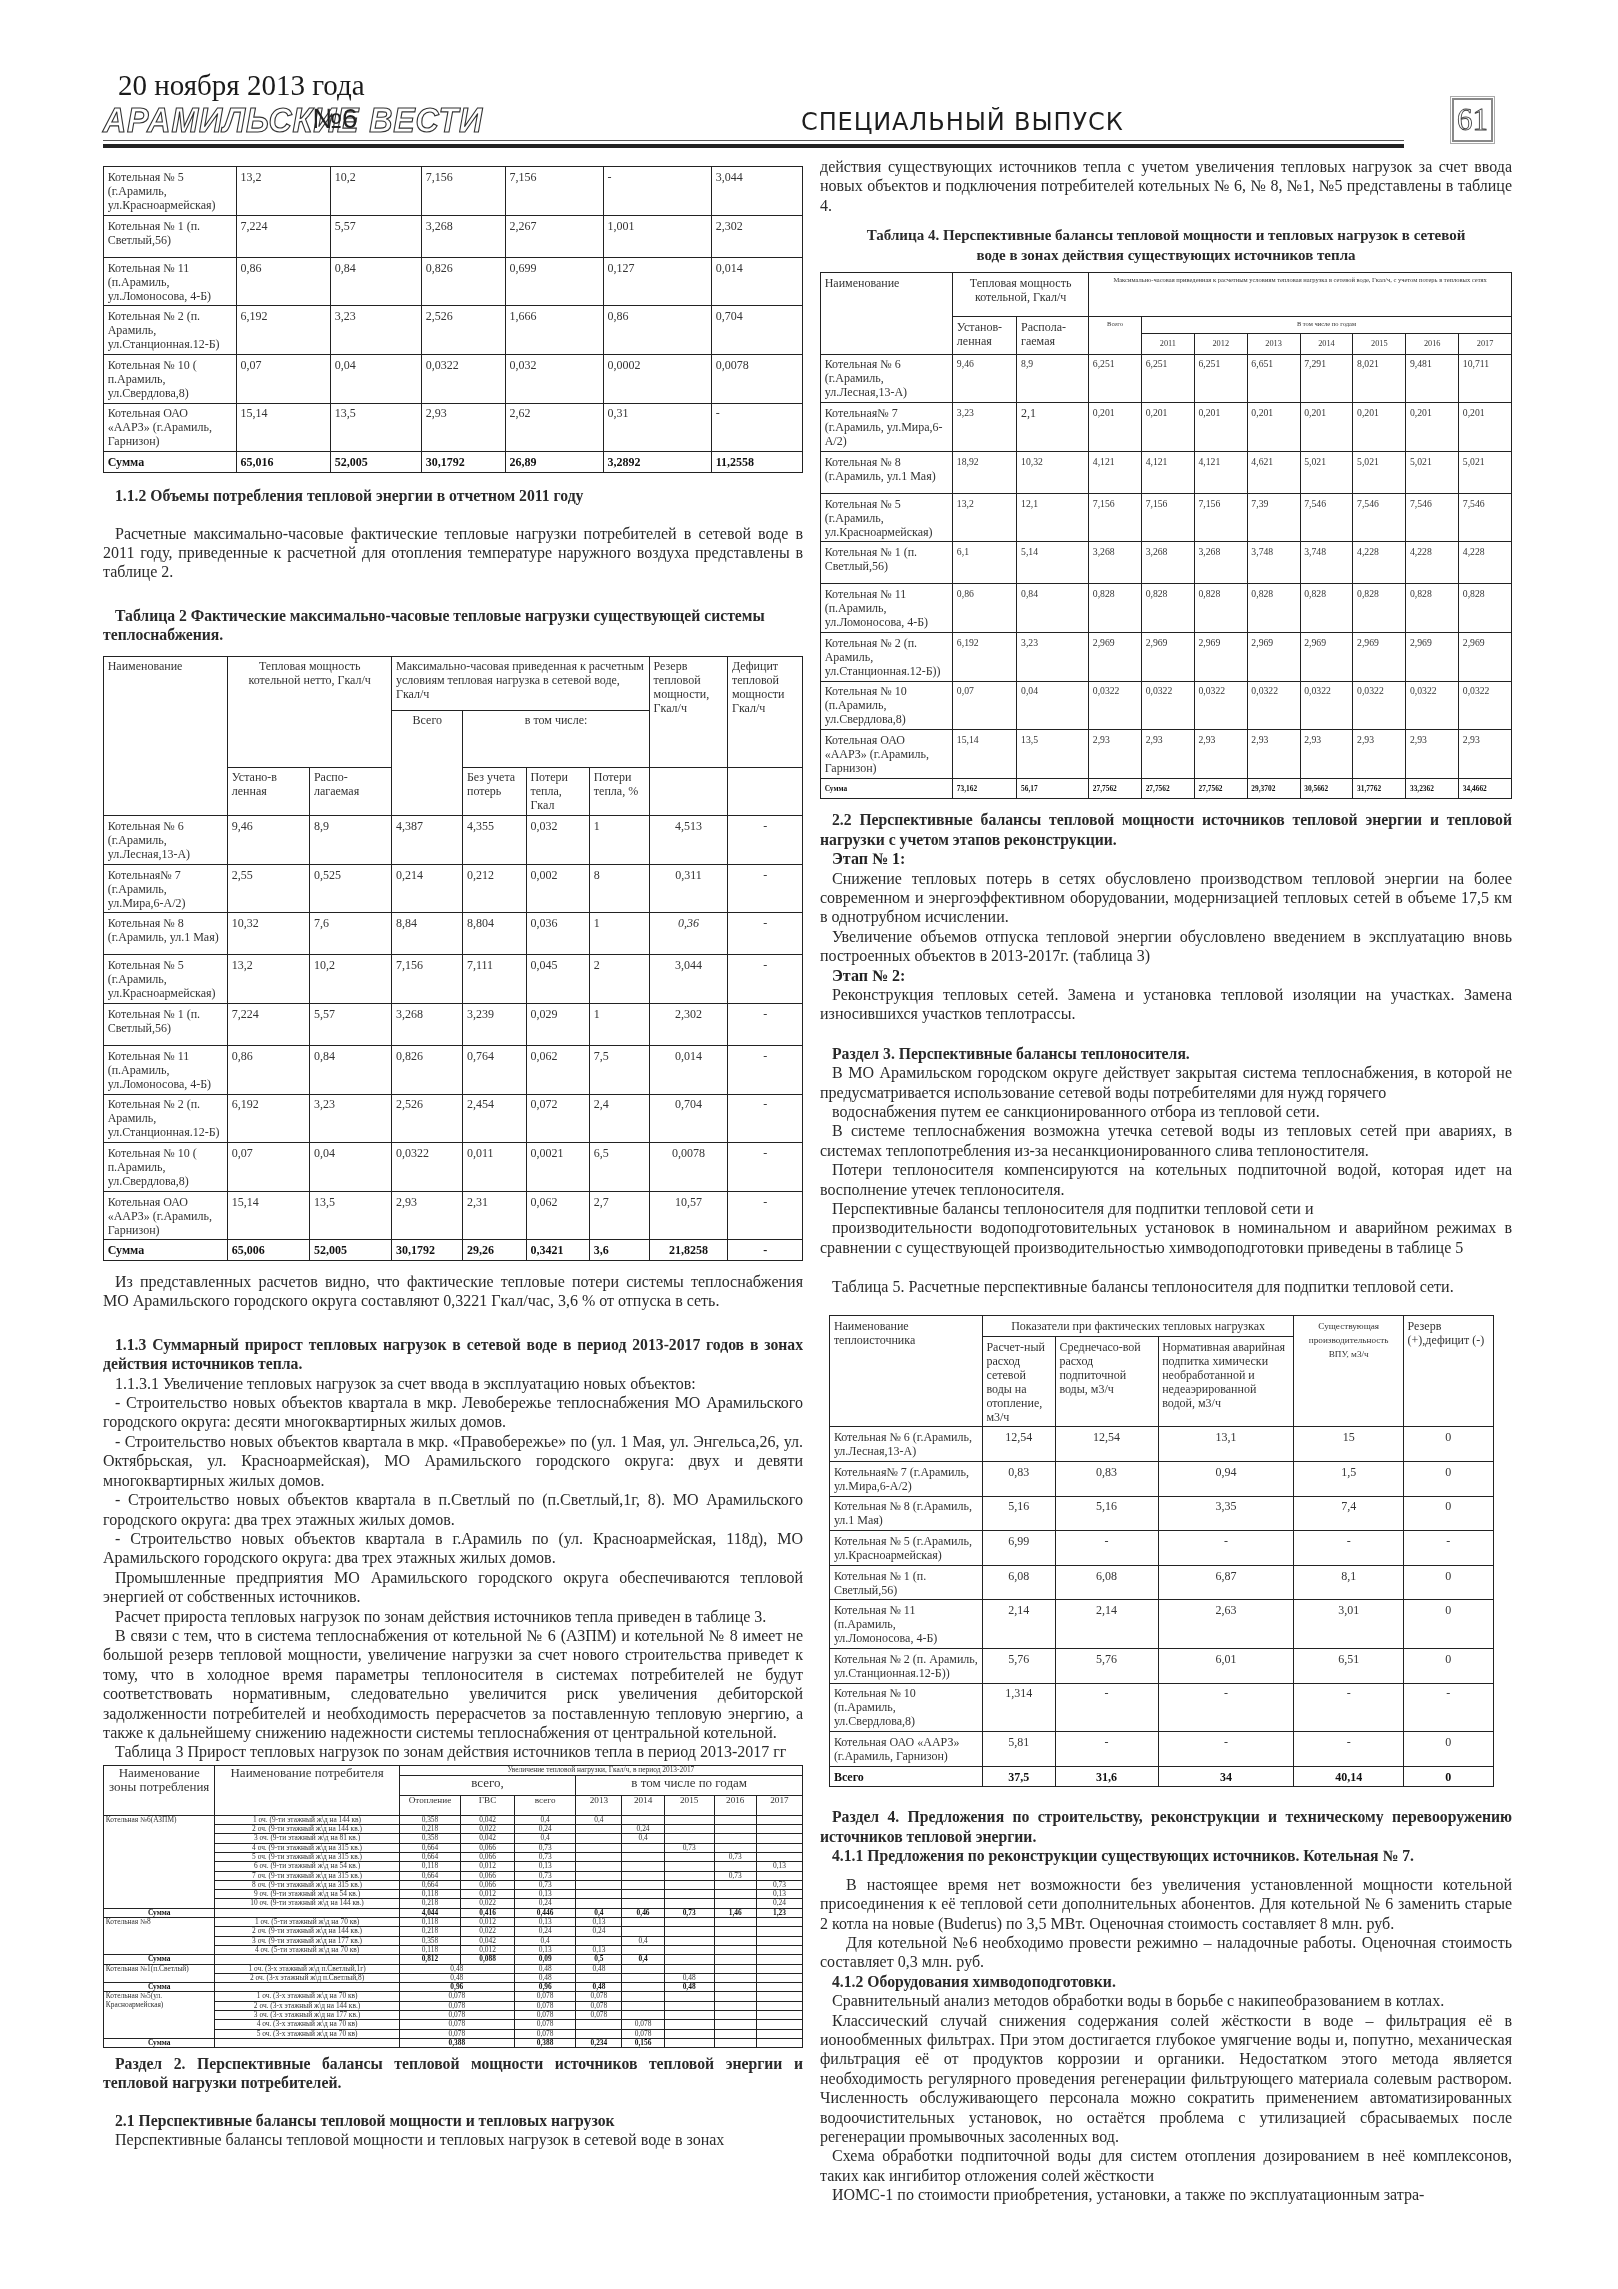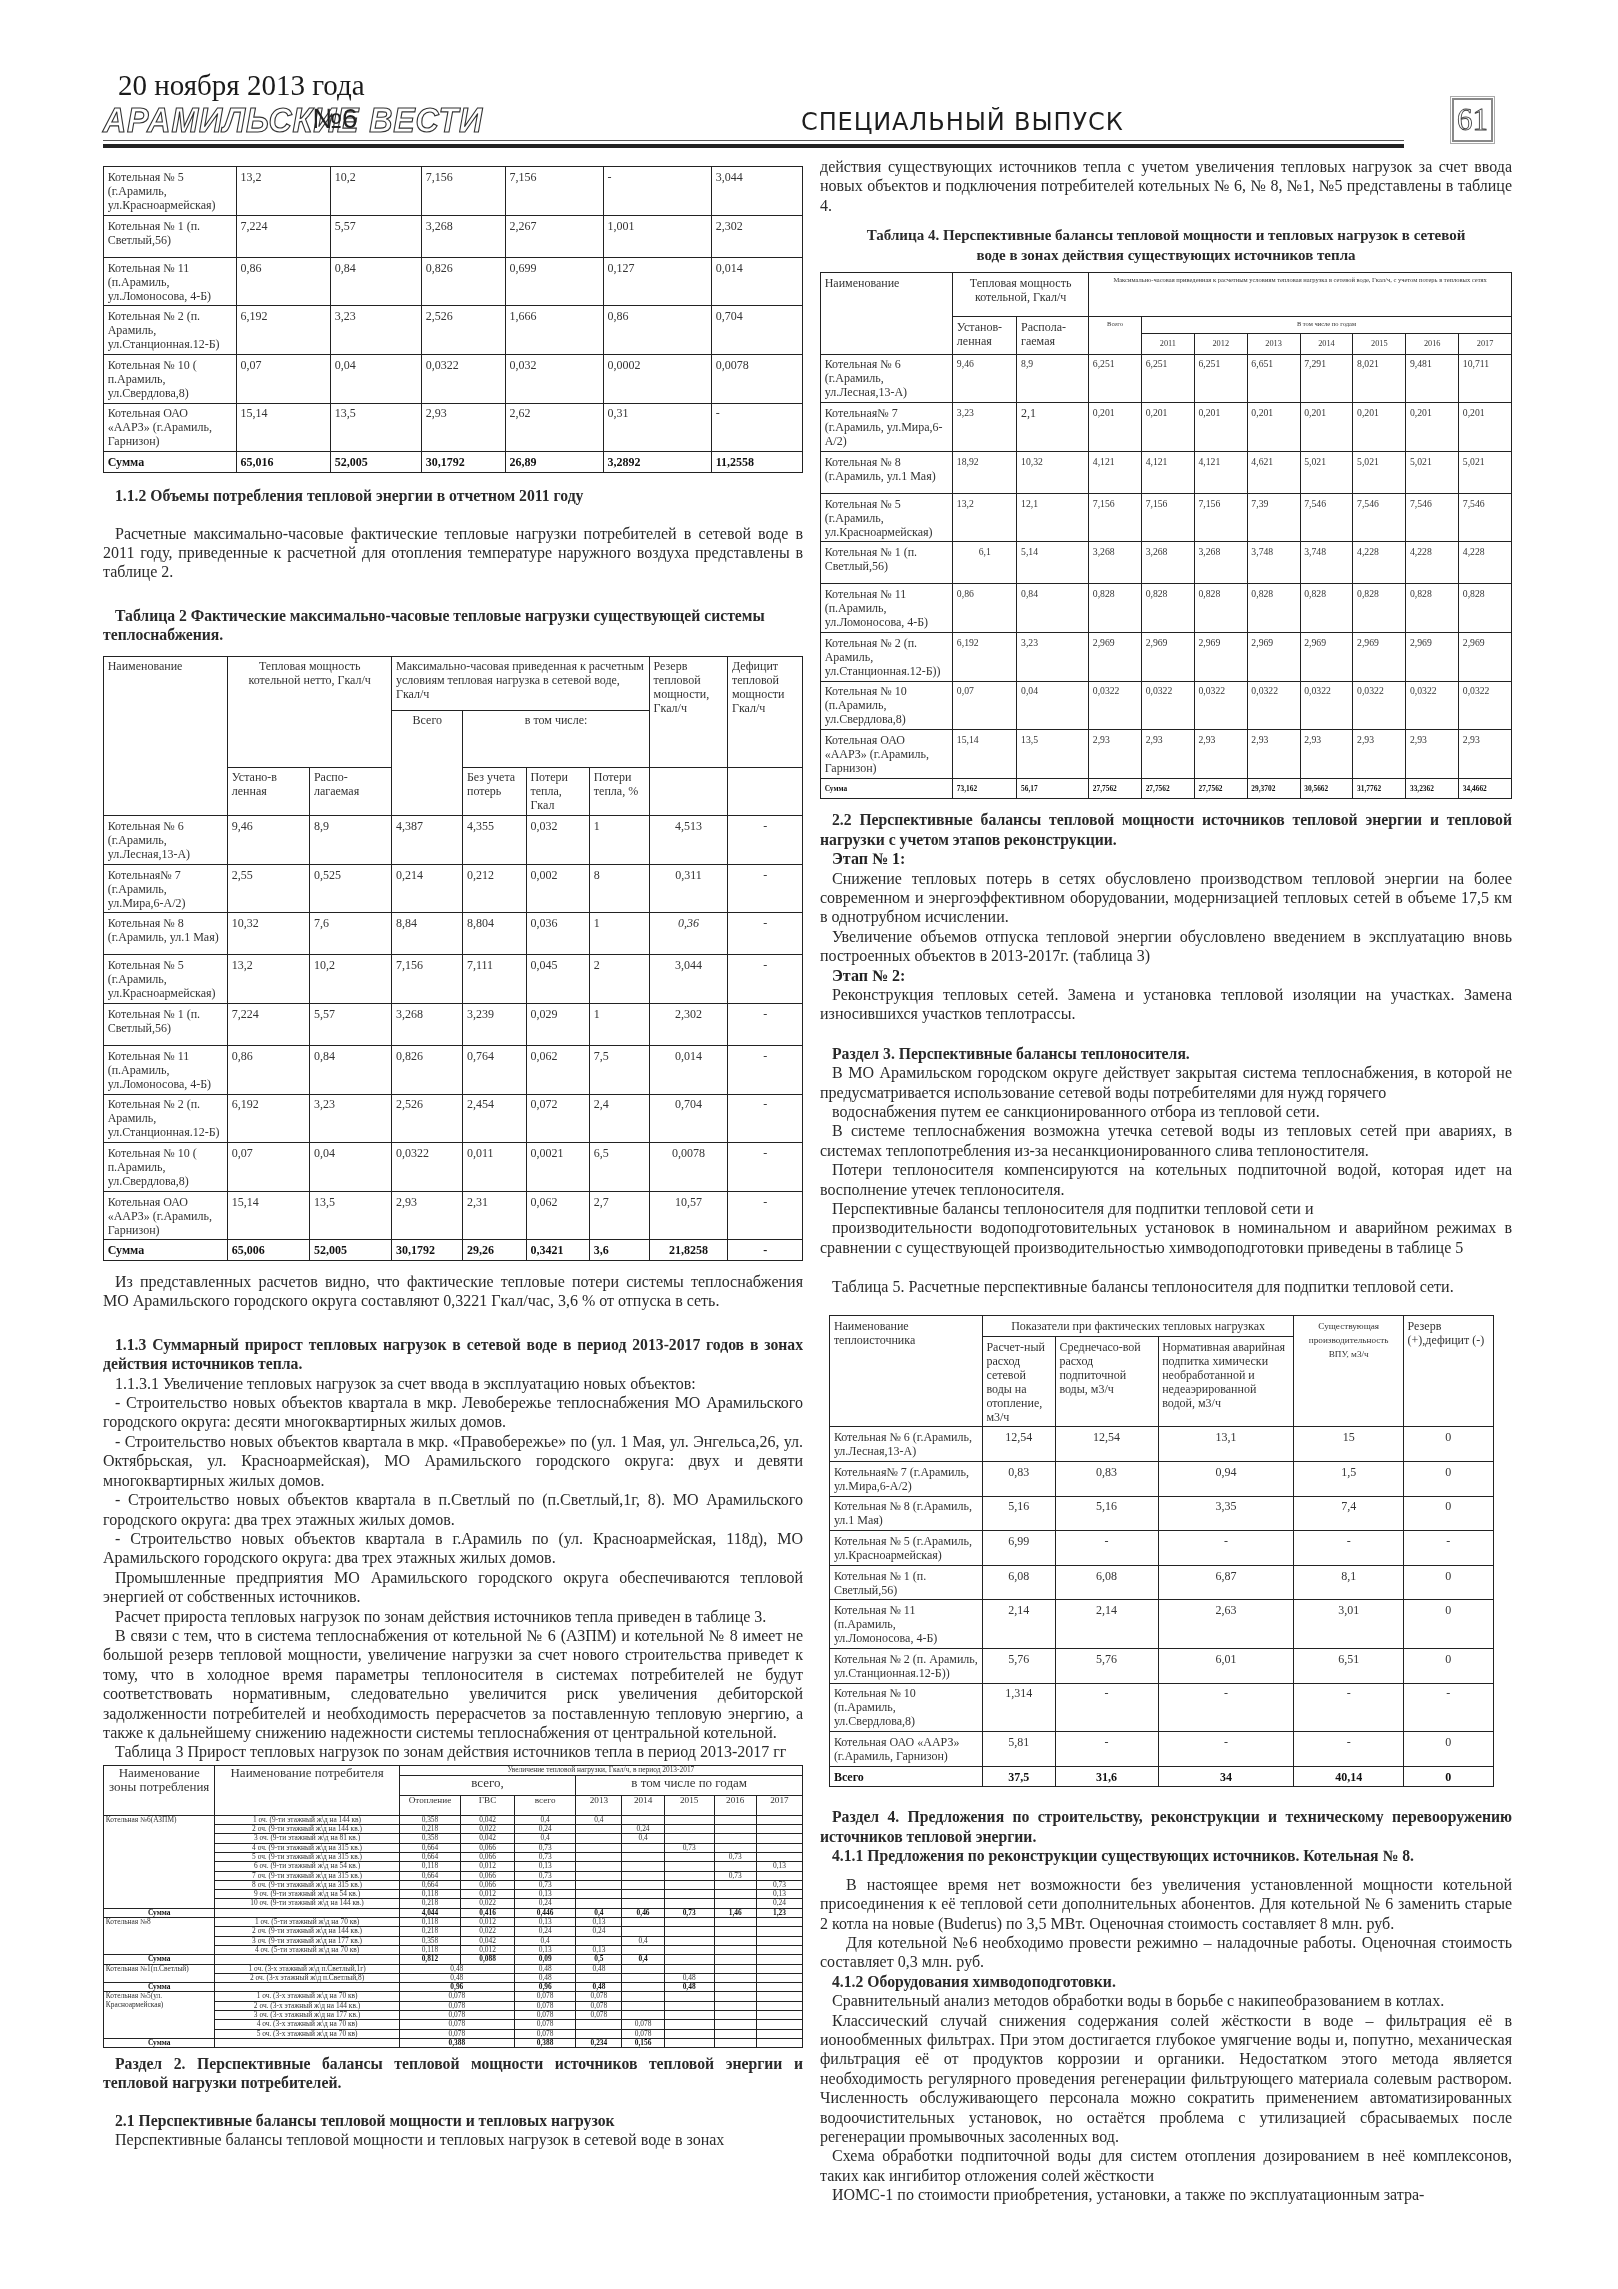--- a/index.html
+++ b/index.html
@@ -702,21 +702,21 @@
           <td style="height: 42px; font-size: 9.7px;">7,156</td>
           <td style="height: 42px; font-size: 9.7px;">7,156</td>
           <td style="height: 42px; font-size: 9.7px;">7,39</td>
           <td style="height: 42px; font-size: 9.7px;">7,546</td>
           <td style="height: 42px; font-size: 9.7px;">7,546</td>
           <td style="height: 42px; font-size: 9.7px;">7,546</td>
           <td style="height: 42px; font-size: 9.7px;">7,546</td>
         </tr>
         <tr>
           <td style="height: 42px;">Котельная № 1 (п. Светлый,56)</td>
-          <td style="height: 42px; font-size: 9.7px; text-align: center;">6,1</td>
+          <td style="height: 42px; font-size: 9.7px;">6,1</td>
           <td style="height: 42px; font-size: 9.7px;">5,14</td>
           <td style="height: 42px; font-size: 9.7px;">3,268</td>
           <td style="height: 42px; font-size: 9.7px;">3,268</td>
           <td style="height: 42px; font-size: 9.7px;">3,268</td>
           <td style="height: 42px; font-size: 9.7px;">3,748</td>
           <td style="height: 42px; font-size: 9.7px;">3,748</td>
           <td style="height: 42px; font-size: 9.7px;">4,228</td>
           <td style="height: 42px; font-size: 9.7px;">4,228</td>
           <td style="height: 42px; font-size: 9.7px;">4,228</td>
         </tr>
@@ -909,21 +909,21 @@
           <td class="c">37,5</td>
           <td class="c">31,6</td>
           <td class="c">34</td>
           <td class="c">40,14</td>
           <td class="c">0</td>
         </tr>
       </tbody>
   </table>
 
   <div class="h" style="margin:20px 0 0 0;text-indent:12px;text-align:justify">Раздел 4. Предложения по строительству, реконструкции и техническому перевооружению источников тепловой энергии.</div>
-  <div class="h" style="margin:0;text-indent:12px;text-align:justify">4.1.1 Предложения по реконструкции существующих источников. Котельная № 8.</div>
+  <div class="h" style="margin:0;text-indent:12px;text-align:justify">4.1.1 Предложения по реконструкции существующих источников. Котельная № 7.</div>
   <div id="p411" style="margin-top:9.2px">
       <p class="ind" style="text-indent: 26px;">В настоящее время нет возможности без увеличения установленной мощности котельной присоединения к её тепловой сети дополнительных абонентов. Для котельной № 6 заменить старые 2 котла на новые (Buderus) по 3,5 МВт. Оценочная стоимость составляет 8 млн. руб.</p>
       <p class="ind" style="text-indent: 26px;">Для котельной №6 необходимо провести режимно – наладочные работы. Оценочная стоимость составляет 0,3 млн. руб.</p>
     </div>
   <div class="h" style="margin:0 0 0 12px">4.1.2 Оборудования химводоподготовки.</div>
   <div id="p412">
       <p class="ind">Сравнительный анализ методов обработки воды в борьбе с накипеобразованием в котлах.</p>
       <p class="ind">Классический случай снижения содержания солей жёсткости в воде – фильтрация её в ионообменных фильтрах. При этом достигается глубокое умягчение воды и, попутно, механическая фильтрация её от продуктов коррозии и органики. Недостатком этого метода является необходимость регулярного проведения регенерации фильтрующего материала солевым раствором. Численность обслуживающего персонала можно сократить применением автоматизированных водоочистительных установок, но остаётся проблема с утилизацией сбрасываемых после регенерации промывочных засоленных вод.</p>
       <p class="ind">Схема обработки подпиточной воды для систем отопления дозированием в неё комплексонов, таких как ингибитор отложения солей жёсткости</p>
       <p class="ind">ИОМС-1 по стоимости приобретения, установки, а также по эксплуатационным затра-</p>

